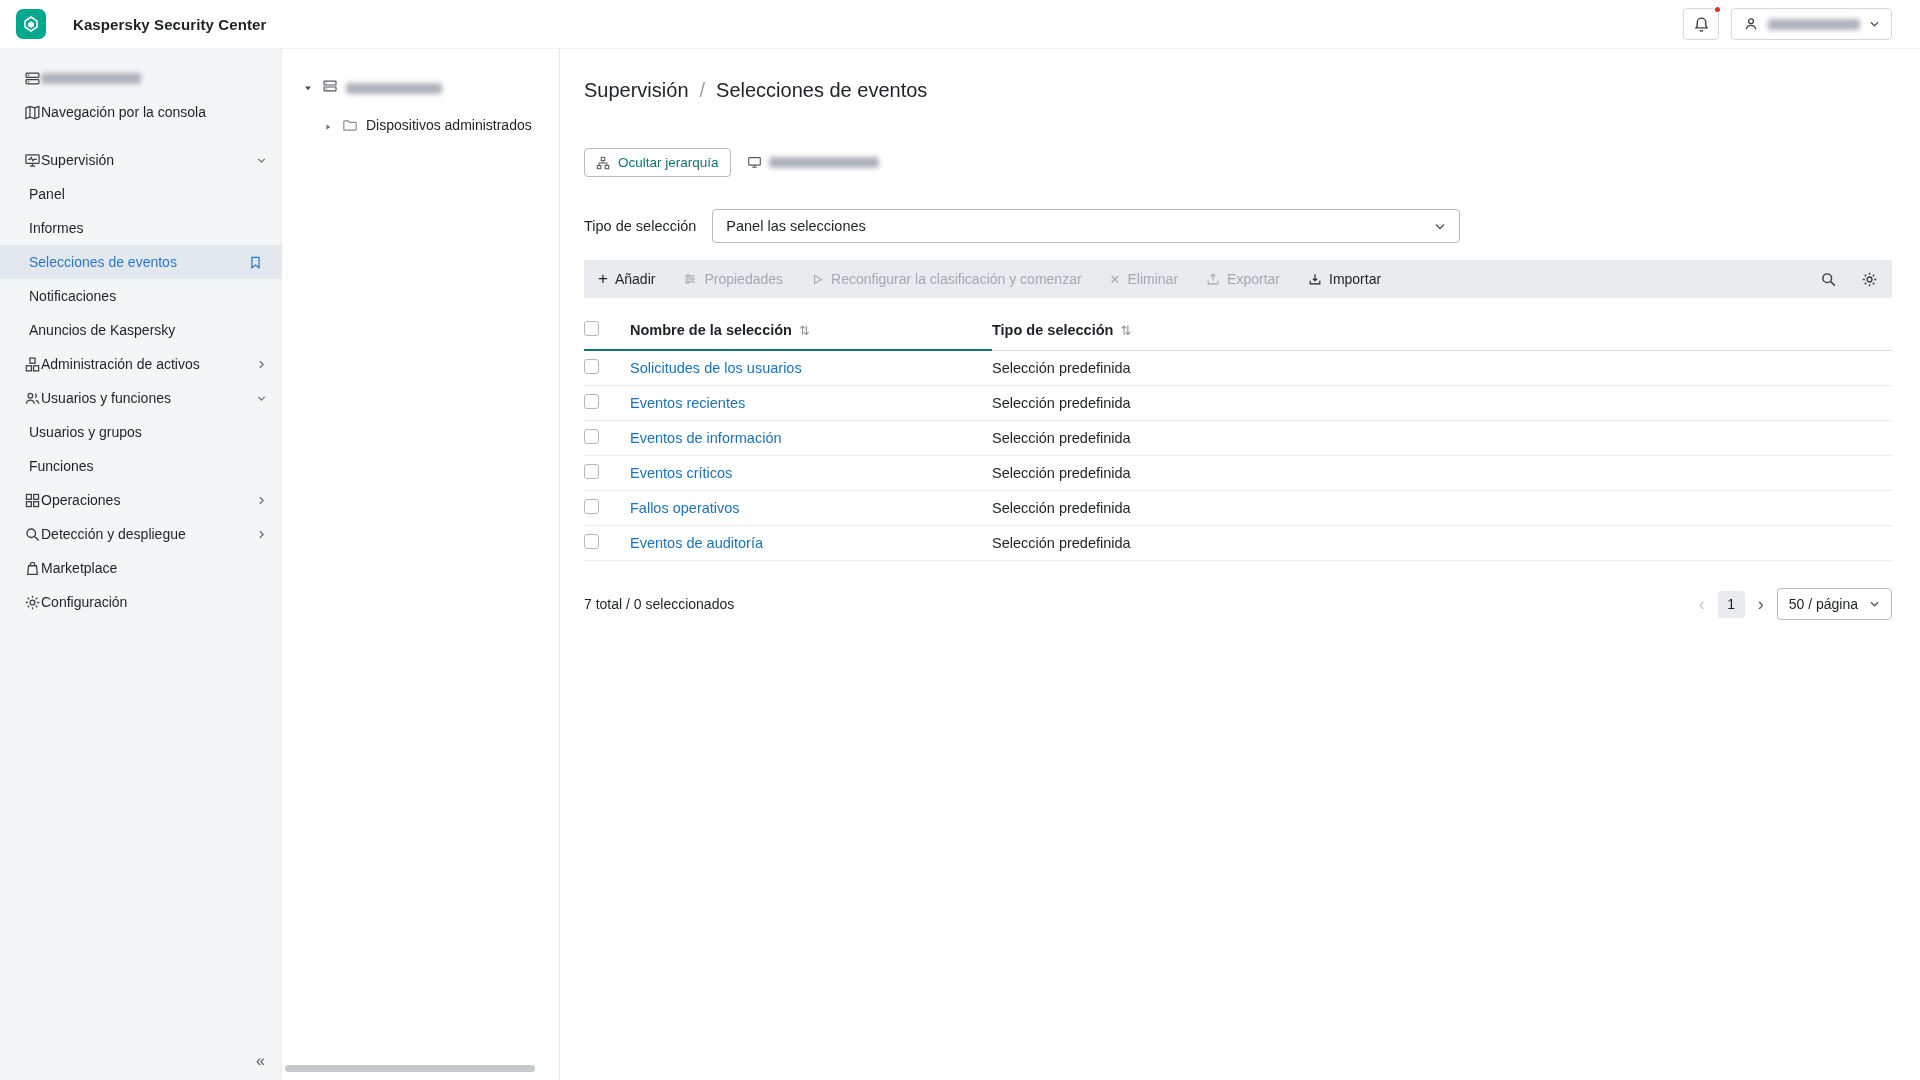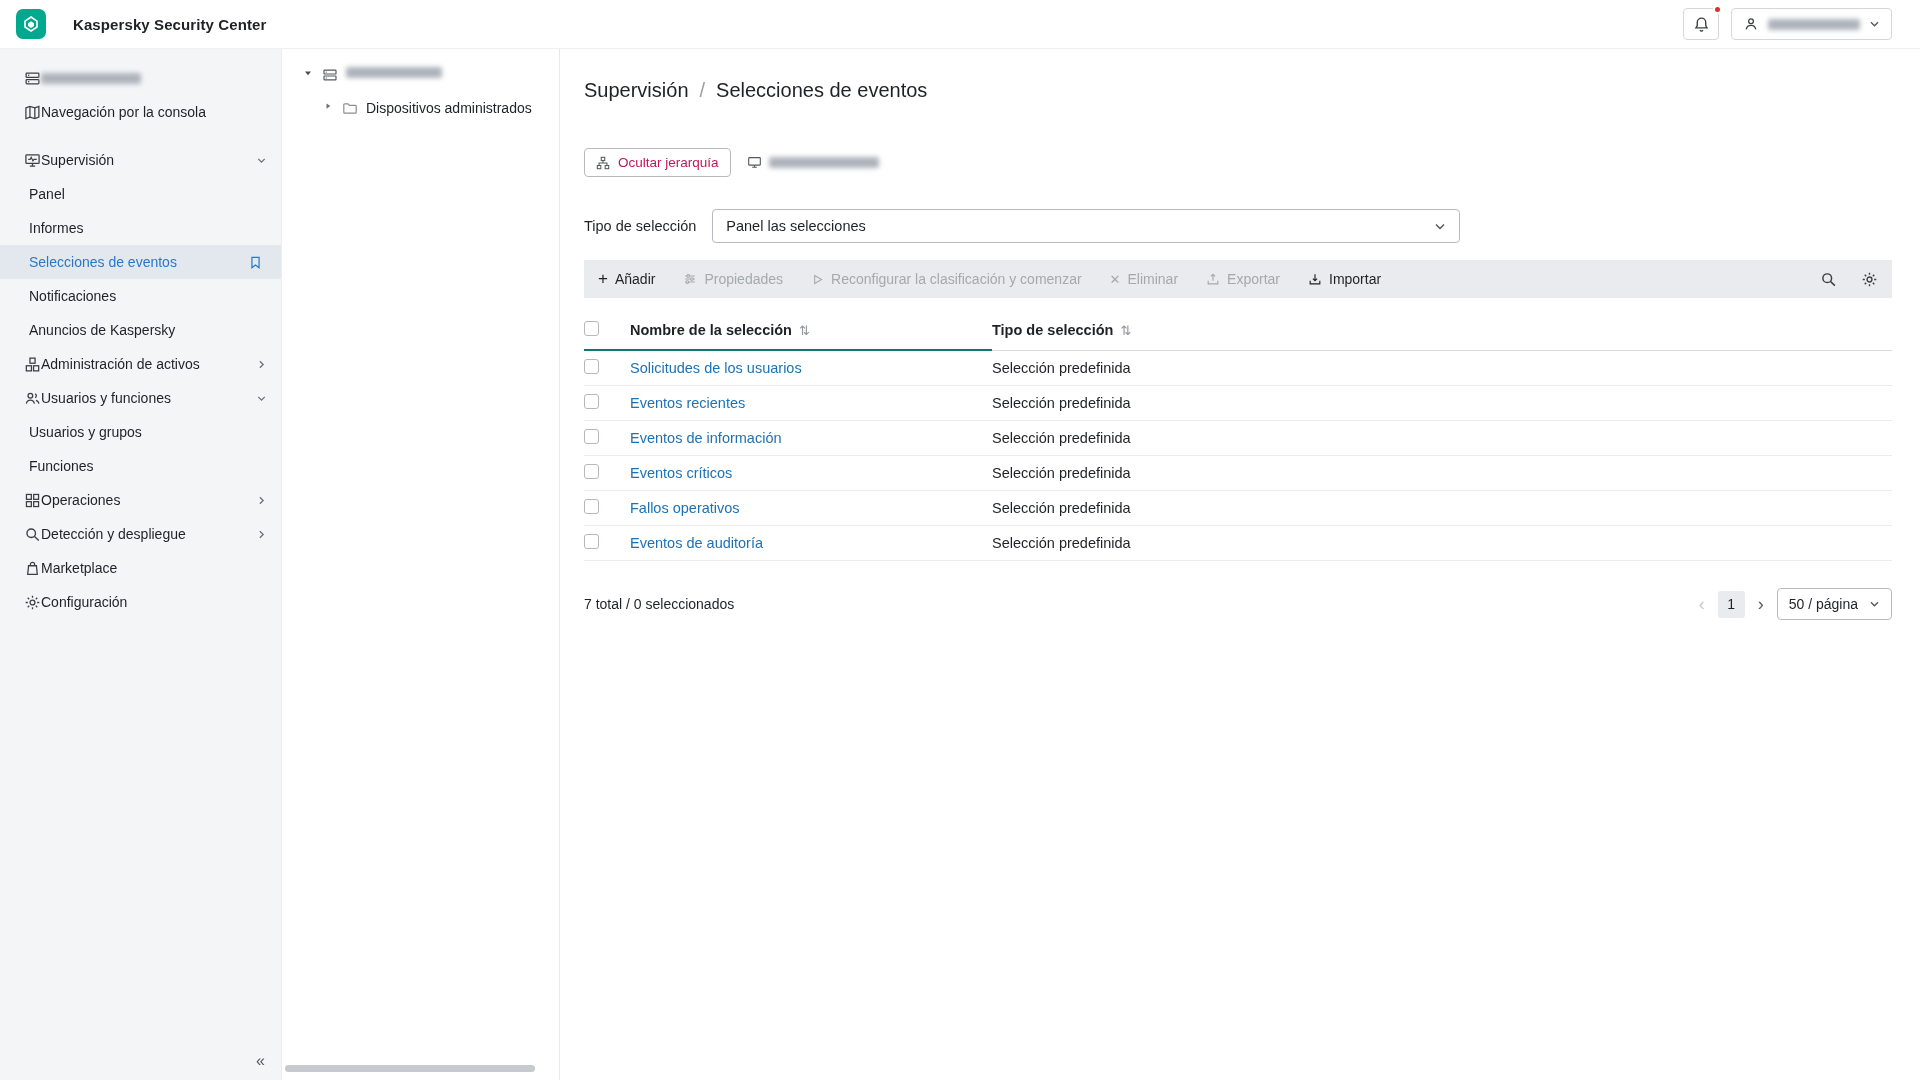--- a/index.html
+++ b/index.html
@@ -25,33 +25,33 @@
   .side-item.child { padding-left:29px; }
   .side-item.selected { background:#e3e8ef; color:#2a78c5; }
   .side-item .chev { margin-left:auto; color:#6b7076; display:flex; }
   .chev.right svg { transform:rotate(-90deg); }
   .mt { margin-top:14px; }
   .bookmark { margin-left:auto; margin-right:4px; display:flex; color:#2a78c5; }
   .collapse-btn { position:absolute; bottom:10px; right:16px; color:#55595e; font-size:16px; cursor:pointer; }
 
   
   .tree { width:278px; flex:none; background:#fff; border-right:1px solid #e6e8ea; padding-top:18px; position:relative; }
-  .tree-row { display:flex; align-items:flex-start; gap:8px; height:27px; font-size:14px; margin-bottom:6px; cursor:pointer; }
+  .tree-row { display:flex; align-items:flex-end; gap:8px; height:27px; font-size:14px; margin-bottom:12px; cursor:pointer; }
   .tree-row.root { padding-left:20px; }
   .tree-row.child { padding-left:40px; }
   .caret { display:flex; flex:none; }
   .hscroll { position:absolute; bottom:8px; left:3px; width:250px; height:7px; border-radius:4px; background:#c6c9cd; cursor:pointer; }
 
   
   .main { flex:1; padding:26px 28px 0 24px; overflow:hidden; }
   .page-title { font-size:20px; display:flex; gap:11px; align-items:baseline; margin:4px 0 46px; }
   .page-title .sep { color:#9aa0a6; }
 
   .chip-row { display:flex; align-items:center; gap:16px; margin-bottom:32px; }
-  .chip { display:flex; align-items:center; gap:8px; border:1px solid #b7bbc0; border-radius:4px; height:29px; padding:0 11px; font-size:13.5px; background:#fff; cursor:pointer; color:#be185d; }
+  .chip { display:flex; align-items:center; gap:8px; border:1px solid #b7bbc0; border-radius:4px; height:29px; padding:0 11px; font-size:13.5px; background:#fff; cursor:pointer; color:#0f766e; }
   .server-tag { display:flex; align-items:center; gap:7px; color:#55595e; }
 
   .filter-row { display:flex; align-items:center; gap:16px; margin-bottom:17px; font-size:14.5px; }
   .select { width:748px; height:34px; border:1px solid #b7bbc0; border-radius:4px; display:flex; align-items:center; justify-content:space-between; padding:0 13px; background:#fff; font-size:14.5px; cursor:pointer; }
 
   .toolbar { background:#e9ebee; height:38px; display:flex; align-items:center; gap:28px; padding:0 14px; font-size:14px; }
   .tb-item { display:flex; align-items:center; gap:7px; cursor:pointer; color:#1f2126; }
   .tb-item.disabled { color:#a4a9af; cursor:default; }
   .tb-item .ticon { display:flex; }
   .plus-glyph { font-size:17px; line-height:14px; }

